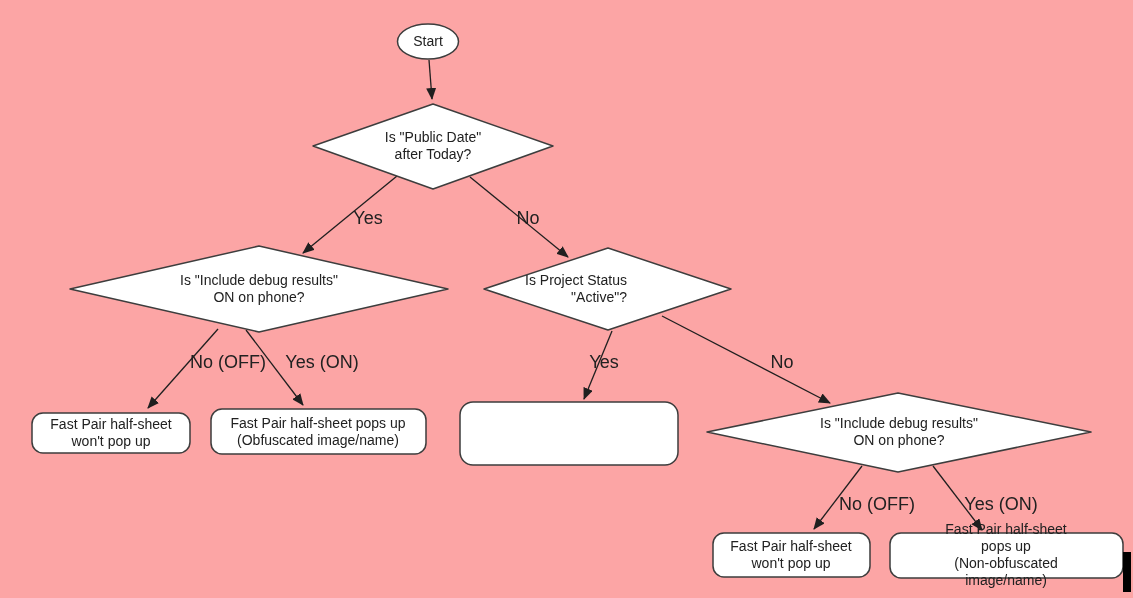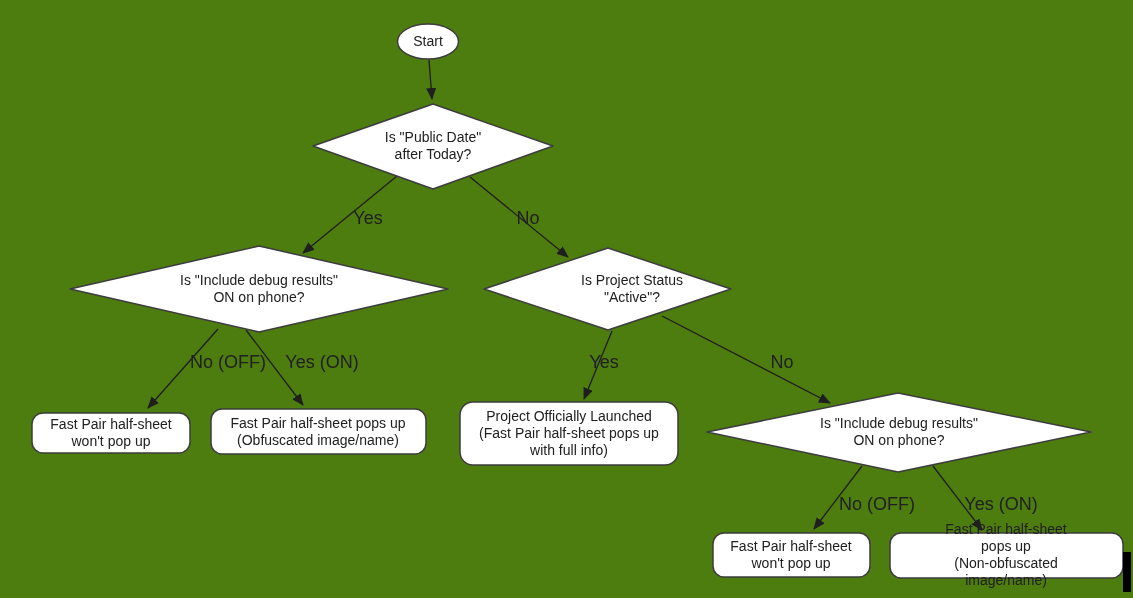--- a/index.html
+++ b/index.html
@@ -1,20 +1,20 @@
 <!DOCTYPE html>
 <html><head>
 <meta charset="utf-8">
 <style>
   html, body { margin: 0; padding: 0; background: #ffffff; }
   .stage {
     position: relative;
     width: 1133px;
     height: 598px;
-    background: #4d7c0f;
+    background: #fca5a5;
     font-family: "Liberation Sans", sans-serif;
     overflow: hidden;
   }
   .stage svg { position: absolute; left: 0; top: 0; }
   .node-lbl {
     position: absolute;
     transform: translate(-50%, -50%);
     font-size: 14px;
     line-height: 17px;
     color: #212121;
@@ -76,31 +76,28 @@
       <rect class="shape" x="713" y="533" width="157" height="44" rx="11"></rect>
       <rect class="shape" x="890" y="533" width="233" height="45" rx="11"></rect>
     </g>
   </svg>
 
   <div class="node-lbl" style="left:428px; top:41px;">Start</div>
   <div class="node-lbl" style="left:433px; top:146px;">Is "Public Date"
 after Today?</div>
   <div class="node-lbl" style="left:259px; top:289px;">Is "Include debug results"
 ON on phone?</div>
-  <div class="node-lbl" style="left:632px; top:289px;">Is Project Status
+  <div class="node-lbl" style="left:576px; top:289px;text-align:right;">Is Project Status
 "Active"?</div>
   <div class="node-lbl" style="left:899px; top:432px;">Is "Include debug results"
 ON on phone?</div>
   <div class="node-lbl" style="left:111px; top:433px;">Fast Pair half-sheet
 won't pop up</div>
   <div class="node-lbl" style="left:318px; top:432px;">Fast Pair half-sheet pops up
 (Obfuscated image/name)</div>
-  <div class="node-lbl" style="left:569px; top:433px;">Project Officially Launched
-(Fast Pair half-sheet pops up
-with full info)</div>
   <div class="node-lbl" style="left:791px; top:555px;">Fast Pair half-sheet
 won't pop up</div>
   <div class="node-lbl" style="left:1006px; top:555px;">Fast Pair half-sheet pops up
 (Non-obfuscated image/name)</div>
 
   <div class="edge-lbl" style="left:368px; top:218px;">Yes</div>
   <div class="edge-lbl" style="left:528px; top:218px;">No</div>
   <div class="edge-lbl" style="left:228px; top:362px;">No (OFF)</div>
   <div class="edge-lbl" style="left:322px; top:362px;">Yes (ON)</div>
   <div class="edge-lbl" style="left:604px; top:362px;">Yes</div>

